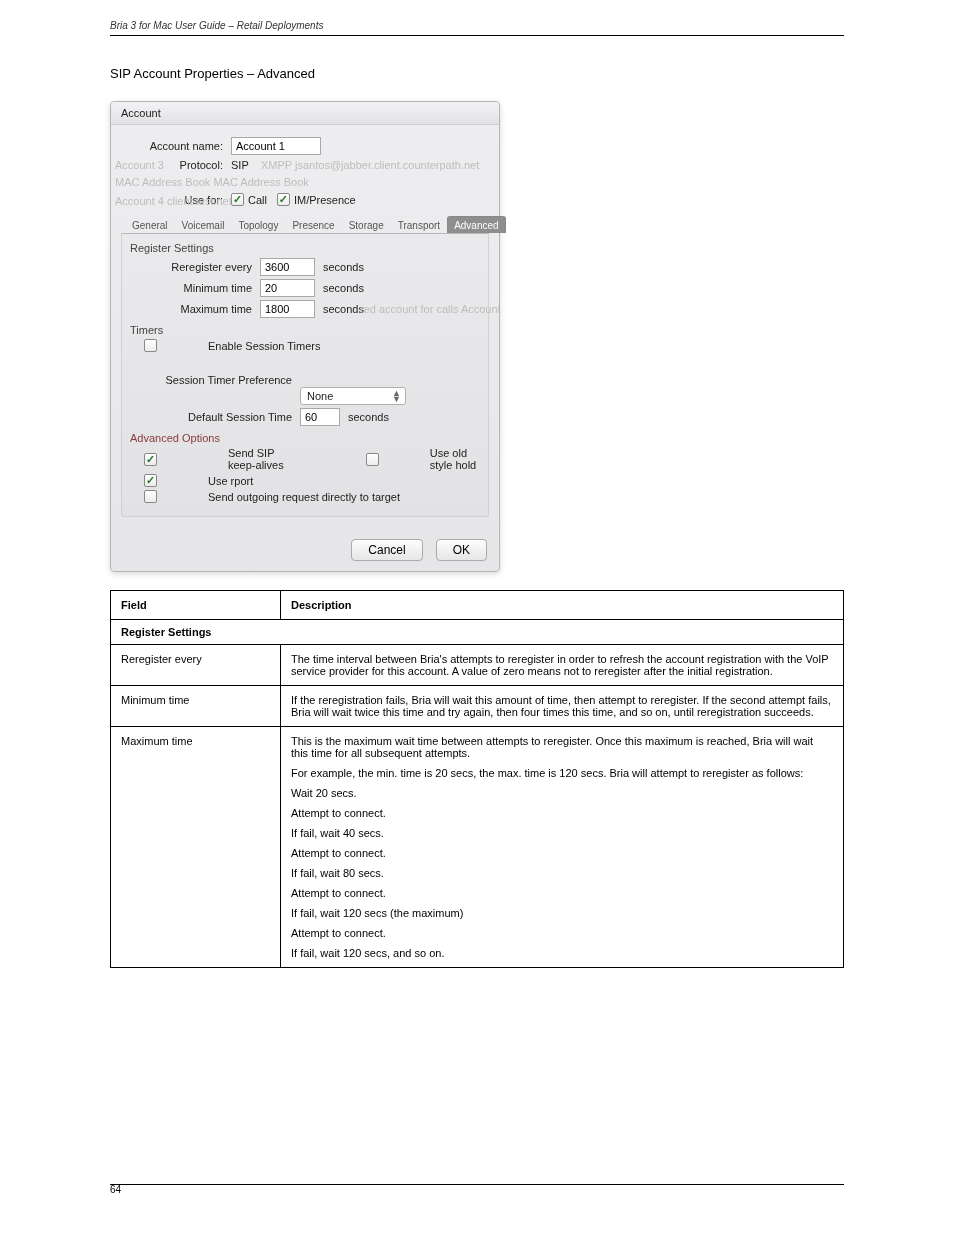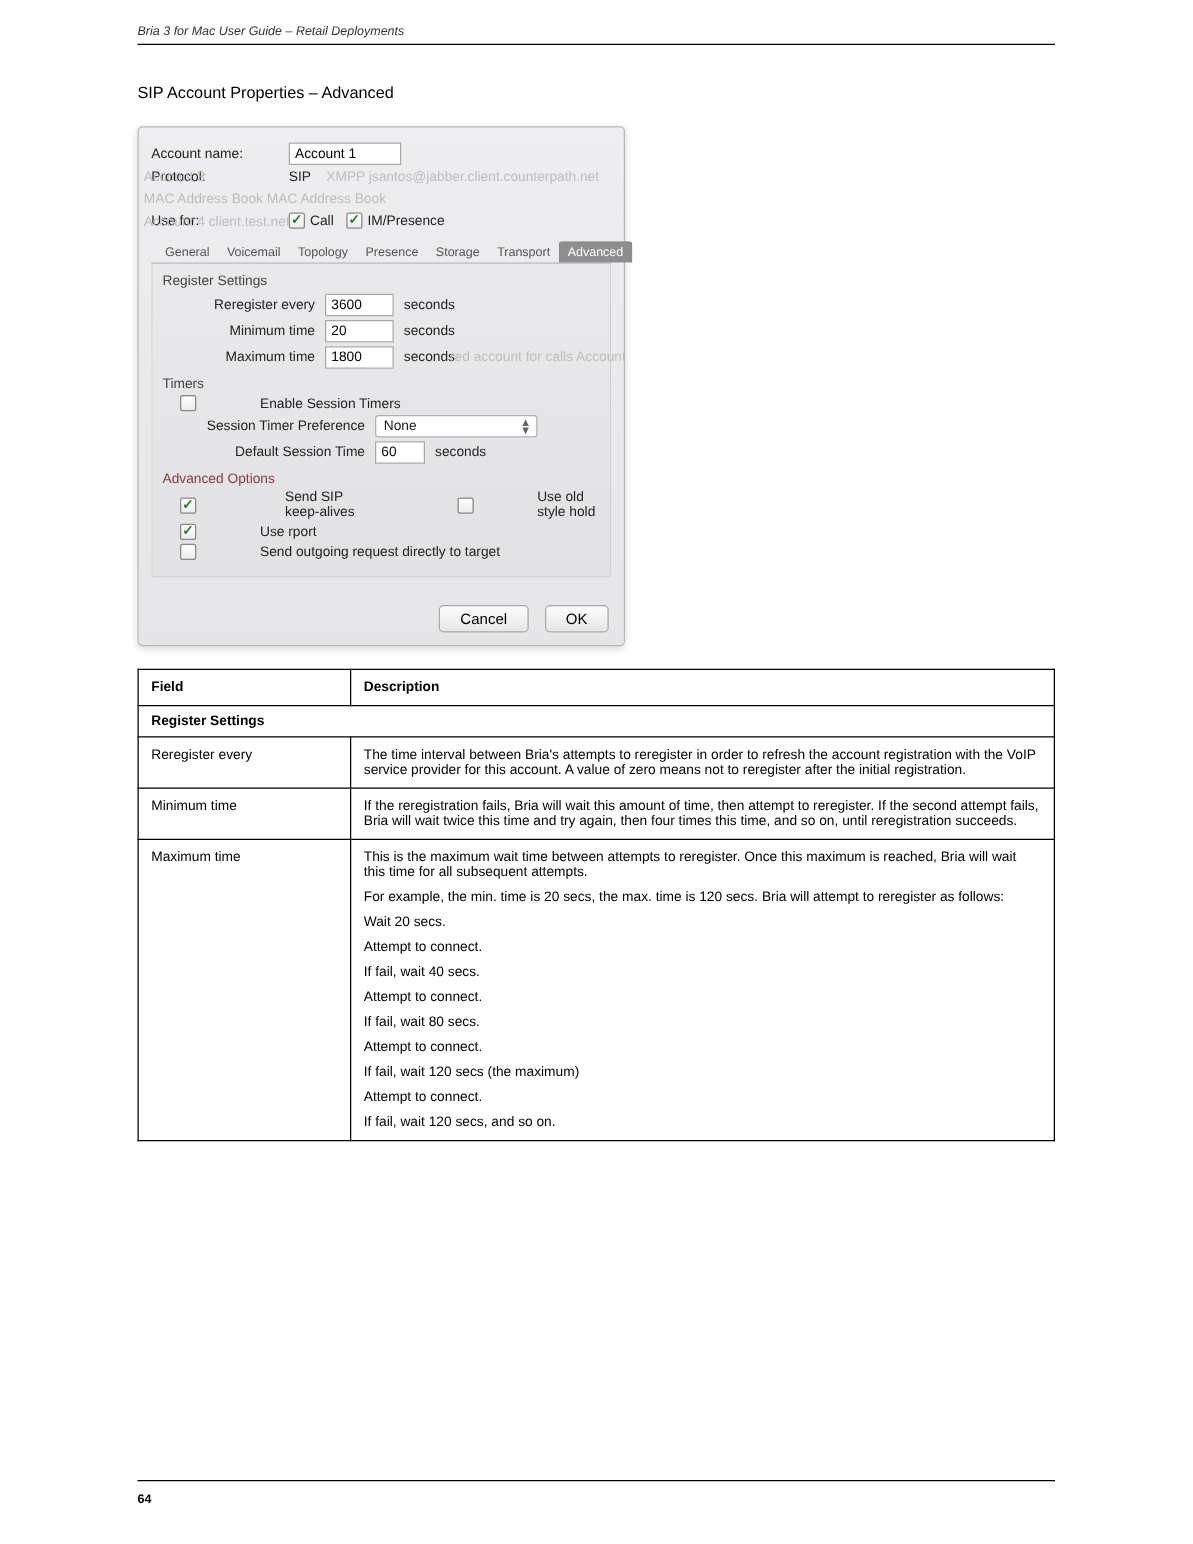--- a/index.html
+++ b/index.html
@@ -13,21 +13,21 @@
     width: 954px;
   }
   .page {
     padding: 20px 110px 60px 110px;
     position: relative;
     min-height: 1235px;
   }
   .top-rule { border-top: 1px solid #000; margin-bottom: 12px; }
   .bottom-rule { border-top: 1px solid #000; position: absolute; bottom: 50px; left: 110px; right: 110px; }
   .header-line { display: flex; justify-content: space-between; font-size: 10px; font-style: italic; color: #333; margin-bottom: 4px; }
-  .page-num { position: absolute; bottom: 30px; left: 110px; font-size: 10px; font-weight: bold; }
+  .page-num { position: absolute; bottom: 40px; left: 110px; font-size: 10px; }
   .section-title { font-size: 13px; margin: 30px 0 12px 0; }
 
   
   .dialog-wrap { margin-top: 20px; }
   .dialog {
     width: 390px;
     border: 1px solid #b5b5b5;
     border-radius: 4px;
     background: linear-gradient(#eeeef0, #e6e6e8);
     box-shadow: 0 2px 6px rgba(0,0,0,0.15);
@@ -36,21 +36,21 @@
   }
   .dialog-titlebar {
     padding: 5px 10px;
     font-weight: normal;
     border-bottom: 1px solid #cfcfcf;
     background: linear-gradient(#f3f3f5,#e2e2e4);
     border-radius: 4px 4px 0 0;
   }
   .dialog-body { padding: 8px 10px 12px 10px; }
   .form-row { display: flex; align-items: center; margin: 4px 0; }
-  .form-label { text-align: left; padding-right: 8px; width: 110px; }
+  .form-label { text-align: right; padding-right: 8px; width: 110px; }
   .text-input {
     border: 1px solid #a8a8a8;
     padding: 2px 4px;
     background: #fff;
     font-size: 11px;
     height: 18px;
   }
   .protocol-row { display: flex; align-items: center; margin: 4px 0; position: relative; }
   .ghosted { color: #bdbdbd; position: absolute; white-space: nowrap; }
   .check { display: inline-flex; align-items: center; margin-right: 10px; }
@@ -96,23 +96,24 @@
   .unit { margin-left: 8px; font-size: 11px; }
   .subhead { margin-top: 6px; margin-bottom: 2px; color: #444; }
   .select-fake {
     display: inline-flex;
     align-items: center;
     justify-content: space-between;
     border: 1px solid #b0b0b0;
     background: #fff;
     height: 18px;
     padding: 0 4px 0 6px;
-    width: 130px;
+    width: 106px;
     border-radius: 3px;
     font-size: 11px;
+    margin-top: 32px;
   }
   .stepper { font-size: 9px; color: #666; line-height: 6px; margin-left: 4px; }
   .adv-row { display: flex; align-items: center; margin: 3px 0; padding-left: 14px; gap: 47px; }
   .adv-row .lab { margin-left: 20px; margin-right: 30px; }
   .dialog-footer {
     display: flex;
     justify-content: flex-end;
     gap: 13px;
     padding: 10px 12px;
   }
@@ -160,20 +161,21 @@
   <div class="header-line">
     <span>Bria 3 for Mac User Guide – Retail Deployments</span>
     <span></span>
   </div>
   <div class="top-rule"></div>
 
   <div class="section-title">SIP Account Properties – Advanced</div>
 
   <div class="dialog-wrap">
     <div class="dialog">
+      <div class="dialog-titlebar">Account</div>
       <div class="dialog-body">
 
         <div class="form-row" style="position:relative;">
           <span class="form-label">Account name:</span>
           <input class="text-input" style="width: 90px;" value="Account 1">
         </div>
 
         <div class="protocol-row">
           <span class="ghosted" style="left:-6px;">Account 3</span>
           <span class="form-label">Protocol:</span>

